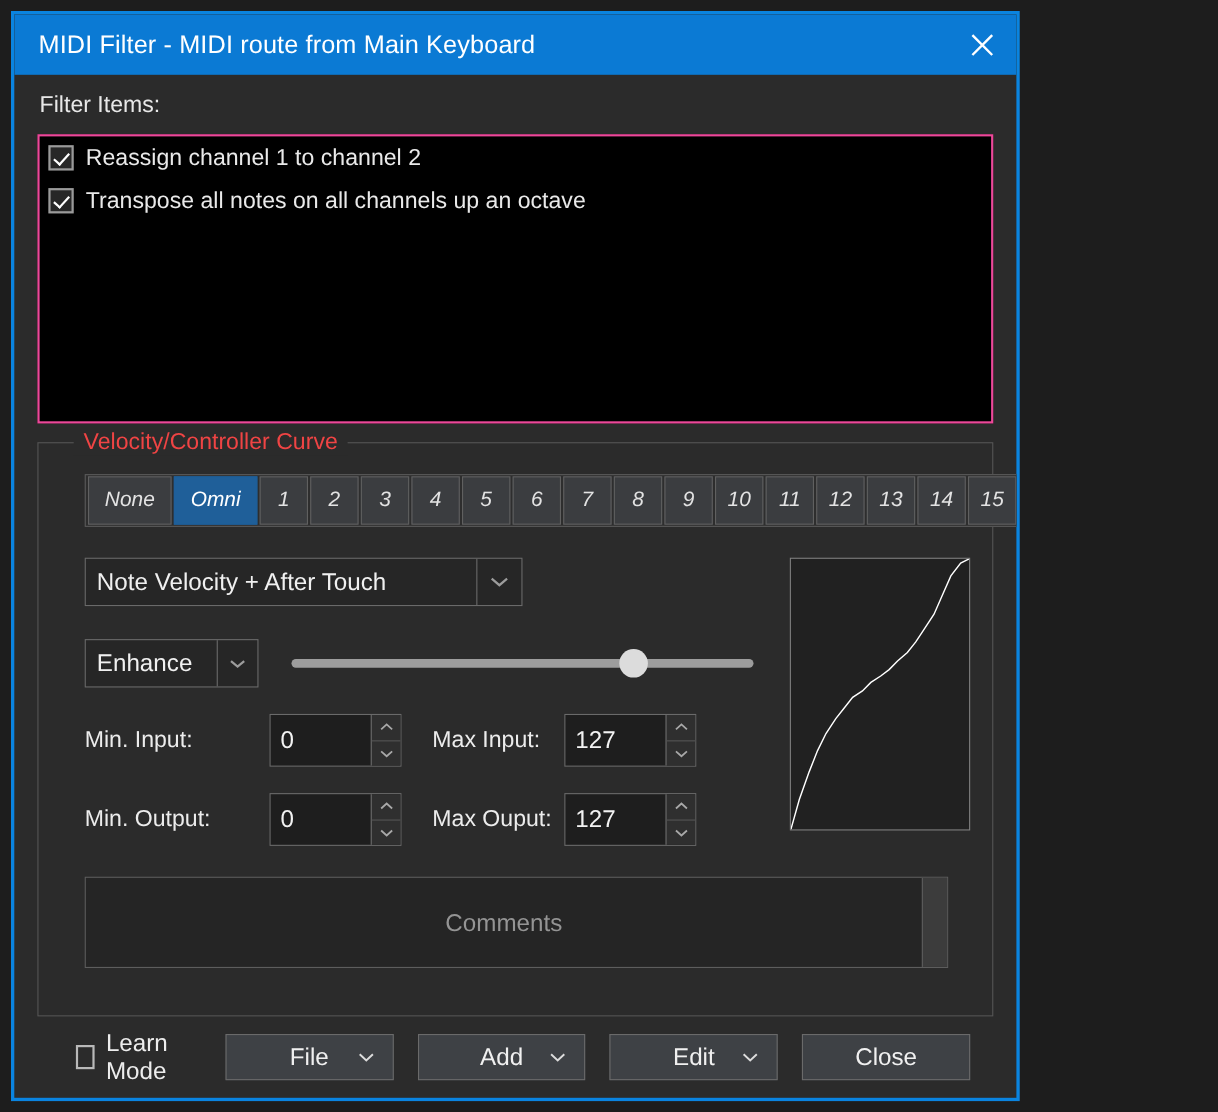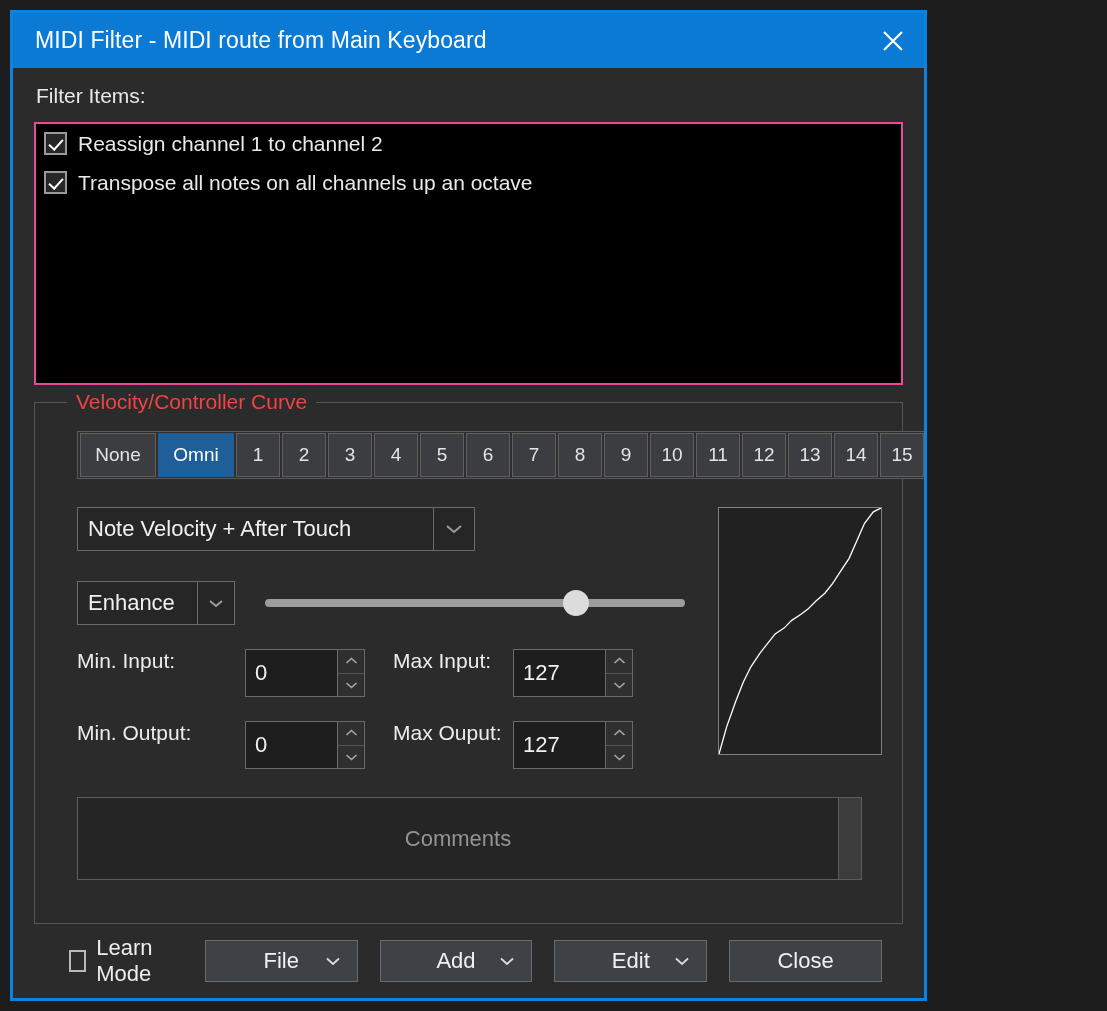--- a/index.html
+++ b/index.html
@@ -158,20 +158,21 @@
     background: #3b3d40;
     color: #e3e3e3;
     font-size: 19px;
     display: flex;
     align-items: center;
     justify-content: center;
     padding: 0 10px;
     margin: 0 1px;
     cursor: pointer;
     white-space: nowrap;
+    font-style: italic;
   }
   .chan-btn.wide { min-width: 76px; }
   .chan-btn.active {
     background: #1f5f99;
     border-color: #1f5f99;
     color: #ffffff;
   }
 
   
   .controls-wrap {
@@ -235,21 +236,21 @@
     width: 26px;
     height: 26px;
     border-radius: 50%;
     background: #dcdcdc;
     transform: translateX(-50%);
   }
 
   
   .spin-row {
     display: flex;
-    align-items: flex-start;
+    align-items: center;
     margin-top: 24px;
   }
   .spin-label {
     color: #ececec;
     font-size: 21px;
     white-space: nowrap;
   }
   .spin-label.l1 { width: 168px; }
   .spin-label.l2 { width: 120px; margin-left: 28px; }
   .spinner {

